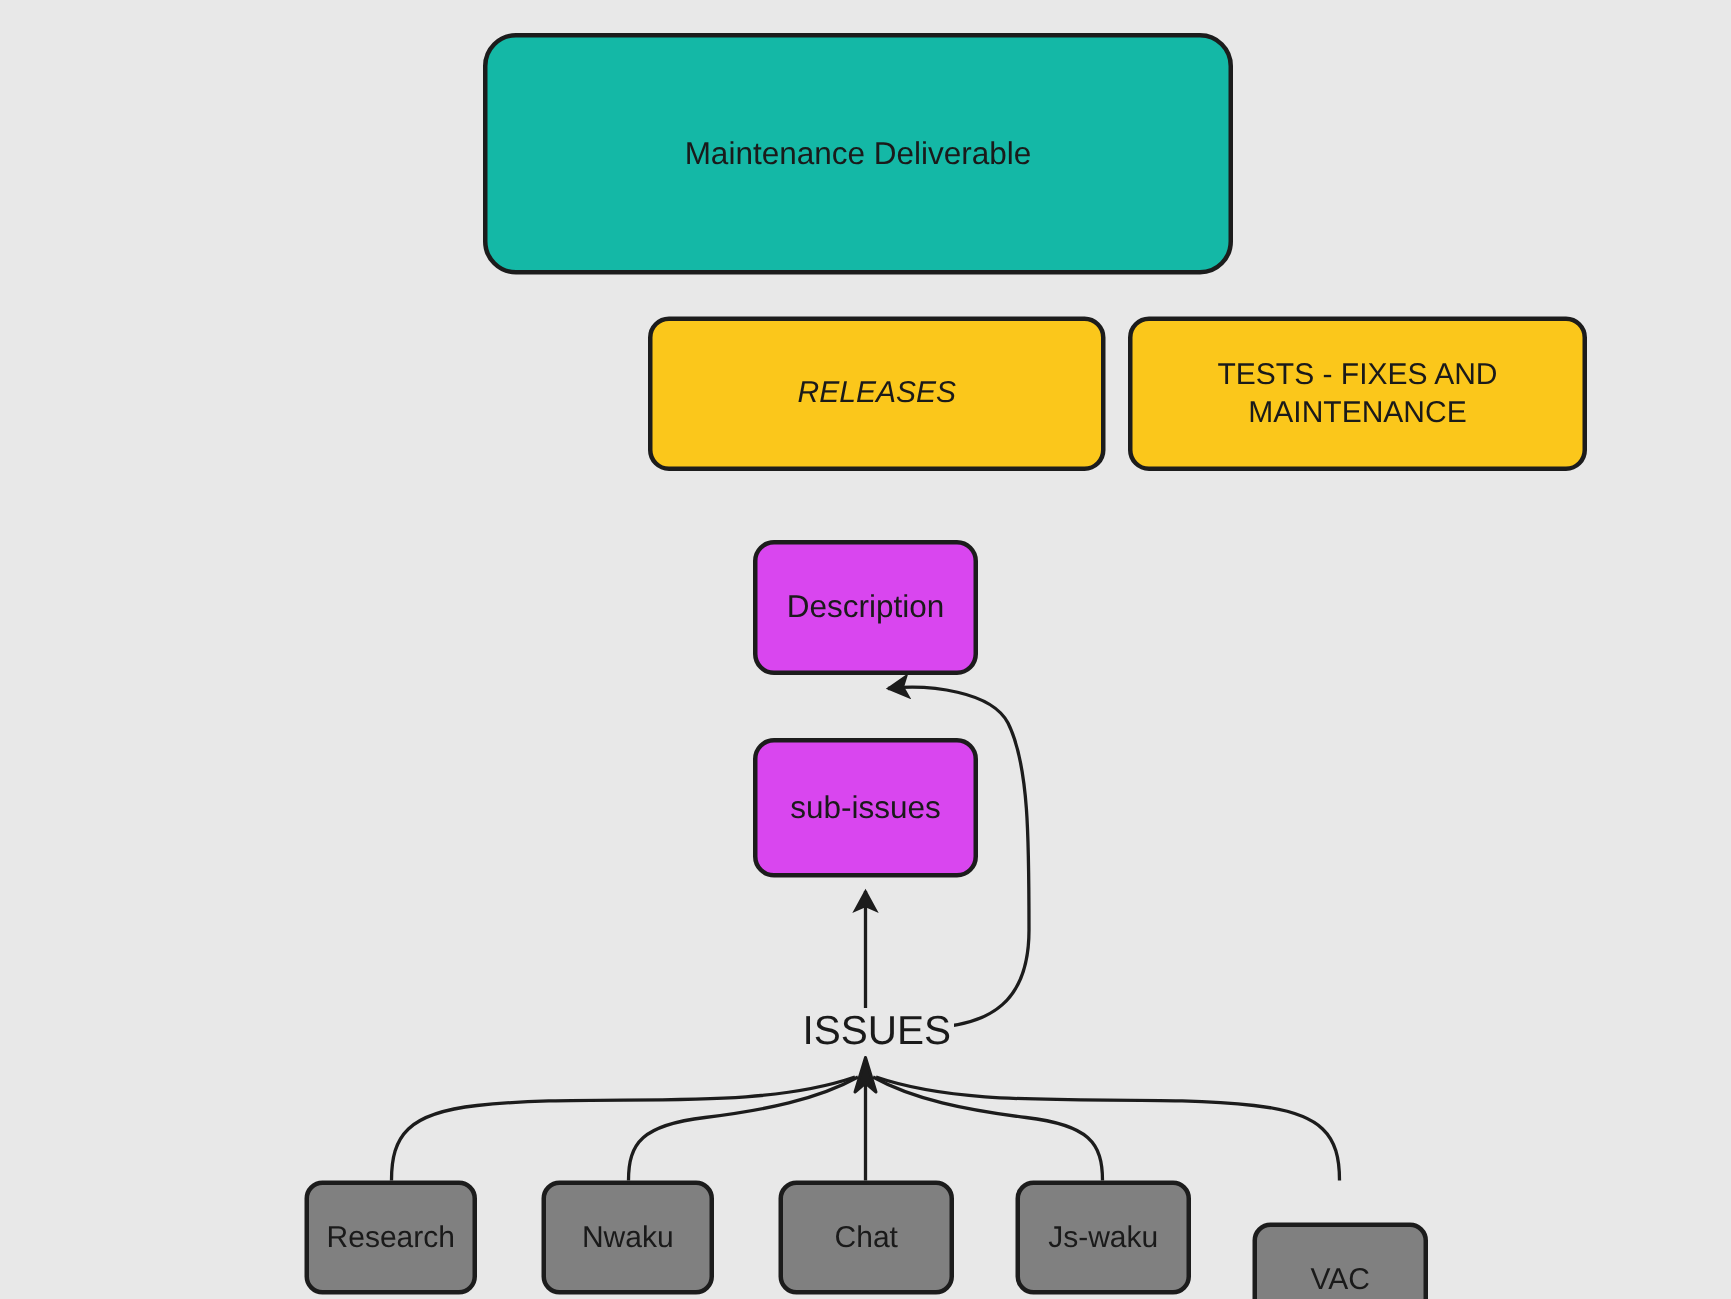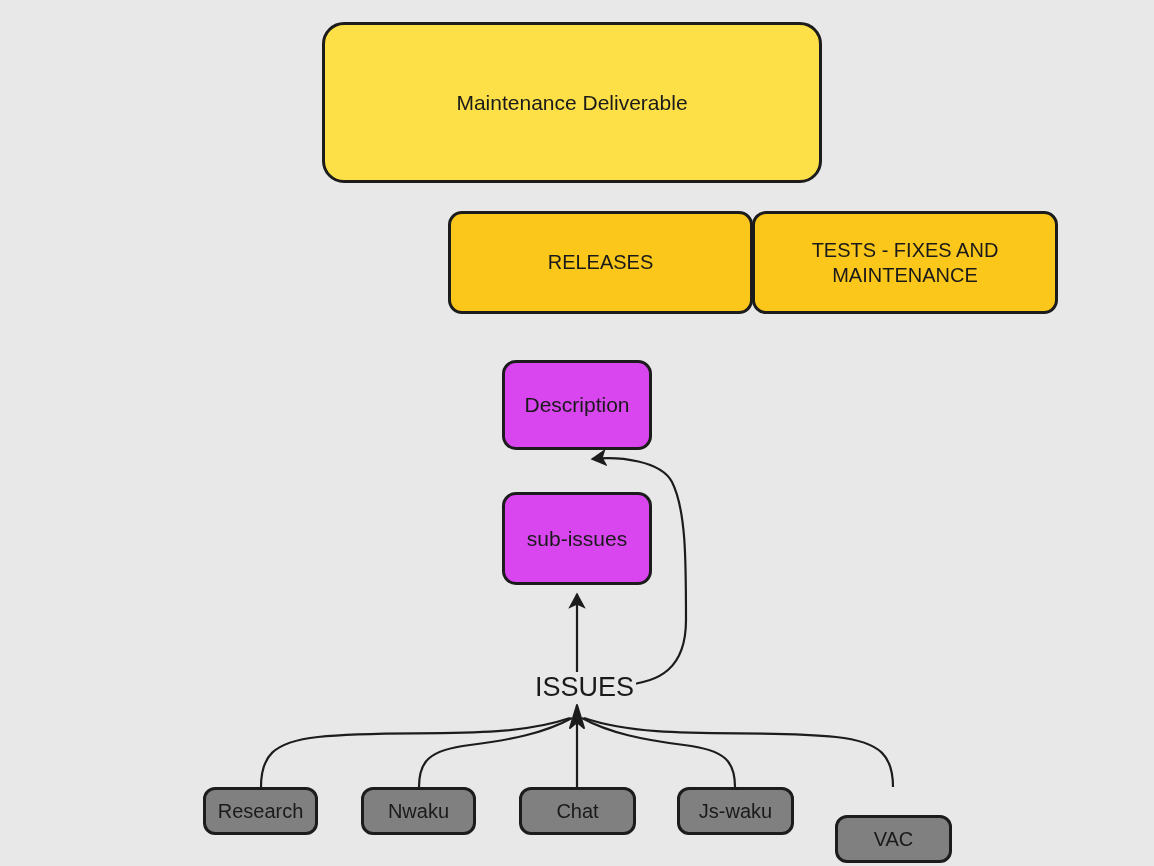--- a/index.html
+++ b/index.html
@@ -33,52 +33,52 @@
     color: #1a1a1a;
     line-height: 1.22;
     z-index: 2;
     padding: 2px 6px;
     white-space: pre-line;
   }
   
   #node-deliverable {
     left: 322px; top: 22px;
     width: 500px; height: 161px;
-    background: #fde047;
+    background: #14b8a6;
     border-radius: 22px;
     font-size: 21px;
   }
   
   .cat {
     background: #fbc71b;
     border-radius: 14px;
     font-size: 20px;
     top: 211px;
     height: 103px;
   }
   #node-bugs      { left: 95px;  width: 308px; }
-  #node-releases  { left: 448px; width: 305px; }
+  #node-releases  { left: 432px; width: 305px; font-style: italic; }
   #node-tests     { left: 752px; width: 306px; }
   
   .detail {
     background: #d946ef;
     border-radius: 14px;
     font-size: 21px;
     left: 502px;
     width: 150px;
   }
   #node-description { top: 360px; height: 90px; }
   #node-subissues   { top: 492px; height: 93px; }
   
   .source {
     background: #808080;
     border-radius: 12px;
     font-size: 20px;
     top: 787px;
-    height: 48px;
+    height: 76px;
   }
   #node-research { left: 203px; width: 115px; }
   #node-nwaku    { left: 361px; width: 115px; }
   #node-chat     { left: 519px; width: 117px; }
   #node-jswaku   { left: 677px; width: 117px; }
   #node-vac      { left: 835px; width: 117px; margin-top: 28px; }
   
   #label-issues {
     position: absolute;
     left: 533px; top: 672px;

